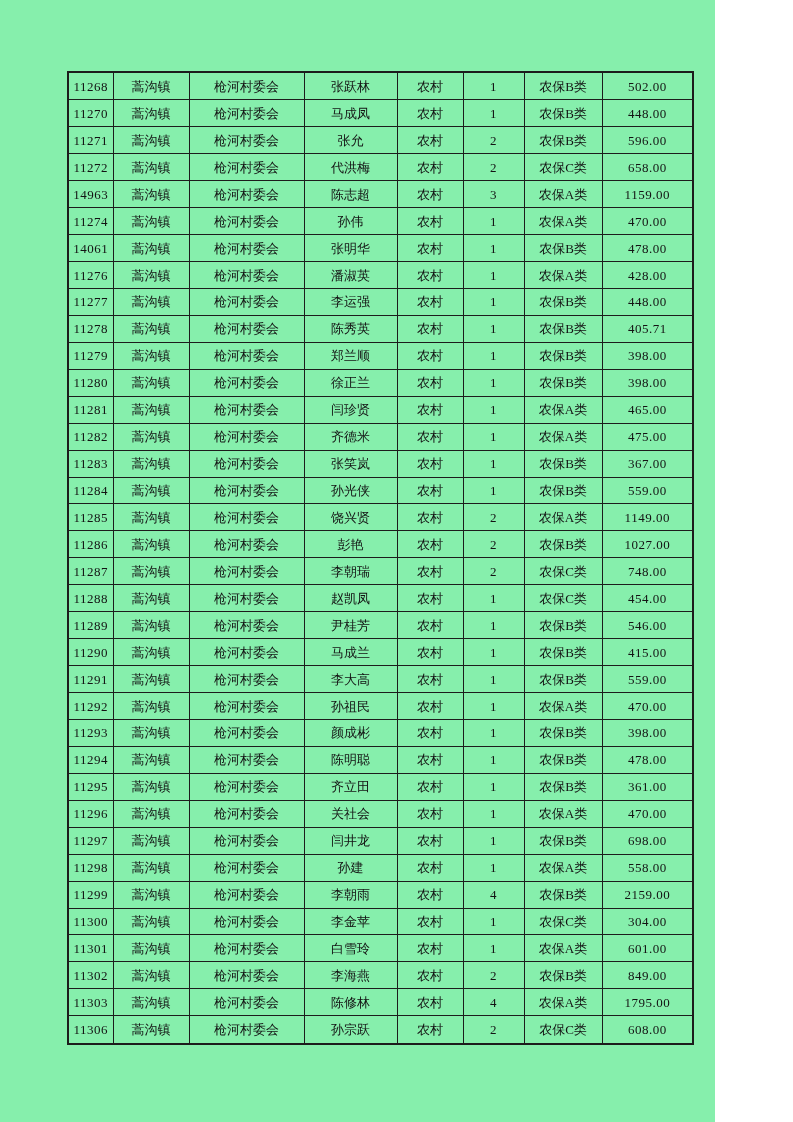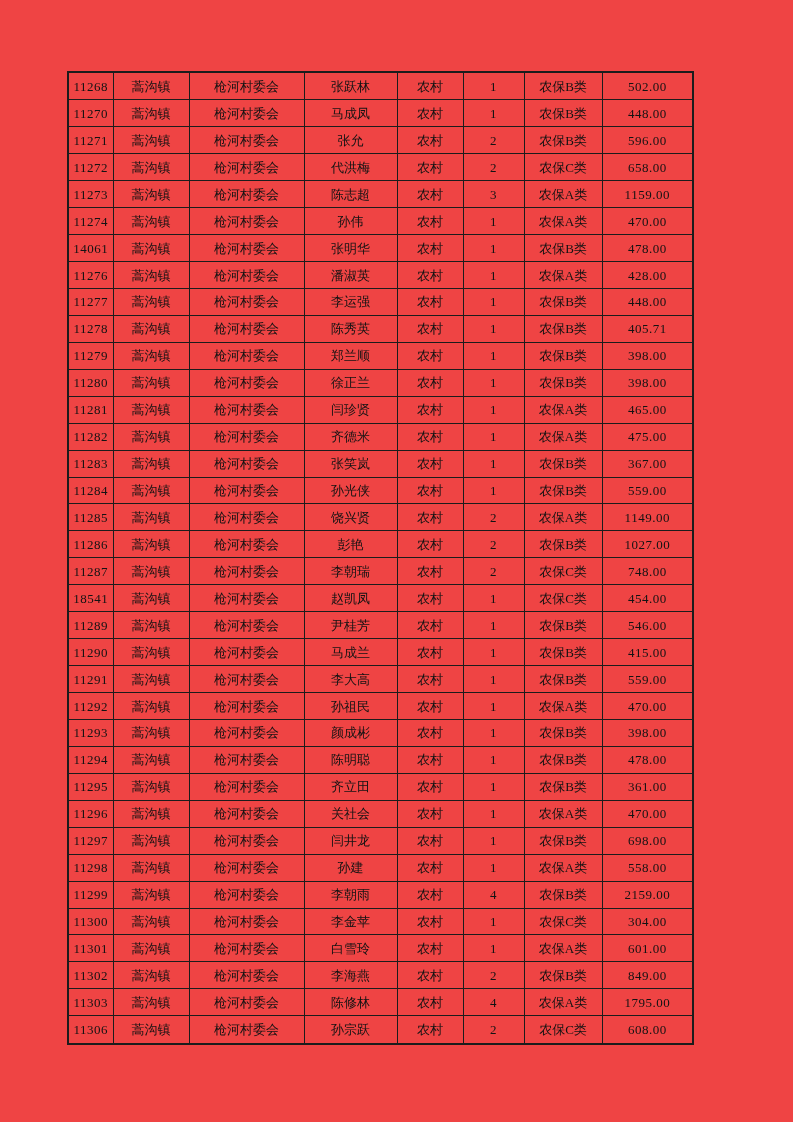--- a/index.html
+++ b/index.html
@@ -4,22 +4,22 @@
 <style>
   * { margin: 0; padding: 0; box-sizing: border-box; }
   html, body {
     width: 793px; height: 1122px;
     background: #ffffff;
     font-family: "Liberation Serif", "DejaVu Serif", serif;
     color: #000000;
   }
   .page {
     position: relative;
-    width: 793px; height: 1122px;
-    background: #ef4444;
+    width: 715px; height: 1122px;
+    background: #86efac;
     overflow: hidden;
   }
   table.grid {
     position: absolute;
     left: 67px; top: 71px;
     width: 625px; height: 974px;
     border-collapse: collapse;
     table-layout: fixed;
     border: 2px solid #1c1c1c;
   }
@@ -86,21 +86,21 @@
           <td class="num">11272</td>
           <td>蒿沟镇</td>
           <td>枪河村委会</td>
           <td>代洪梅</td>
           <td>农村</td>
           <td class="num">2</td>
           <td>农保C类</td>
           <td class="num">658.00</td>
         </tr>
         <tr>
-          <td class="num">11273</td>
+          <td class="num">14963</td>
           <td>蒿沟镇</td>
           <td>枪河村委会</td>
           <td>陈志超</td>
           <td>农村</td>
           <td class="num">3</td>
           <td>农保A类</td>
           <td class="num">1159.00</td>
         </tr>
         <tr>
           <td class="num">11274</td>
@@ -236,21 +236,21 @@
           <td class="num">11287</td>
           <td>蒿沟镇</td>
           <td>枪河村委会</td>
           <td>李朝瑞</td>
           <td>农村</td>
           <td class="num">2</td>
           <td>农保C类</td>
           <td class="num">748.00</td>
         </tr>
         <tr>
-          <td class="num">18541</td>
+          <td class="num">11288</td>
           <td>蒿沟镇</td>
           <td>枪河村委会</td>
           <td>赵凯凤</td>
           <td>农村</td>
           <td class="num">1</td>
           <td>农保C类</td>
           <td class="num">454.00</td>
         </tr>
         <tr>
           <td class="num">11289</td>

